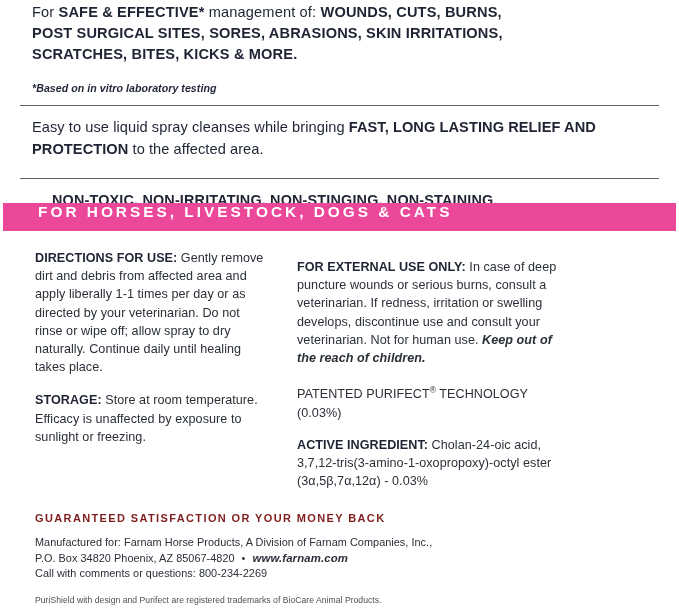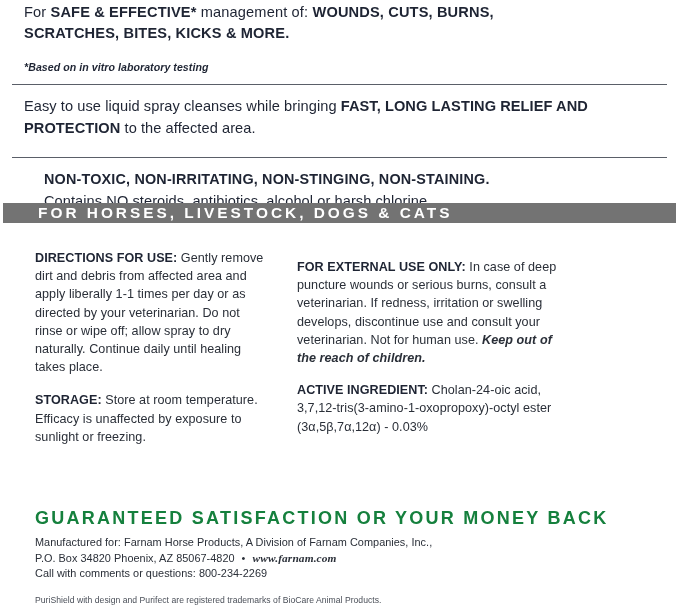--- a/index.html
+++ b/index.html
@@ -3,21 +3,21 @@
 <meta charset="utf-8">
 <style>
   * { margin:0; padding:0; box-sizing:border-box; }
   html, body {
     width:679px; height:611px;
     background:#ffffff;
     font-family:"Liberation Sans", sans-serif;
     color:#1e2433;
     overflow:hidden;
   }
-  .page { position:relative; width:679px; height:611px; padding:0 24px; }
+  .page { position:relative; width:679px; height:611px; padding:0 32px; }
 
   
   .claim-block { padding-top:2px; }
   .claim-line {
     font-size:14.6px;
     font-weight:400;
     letter-spacing:0.01em;
     line-height:21px;
     color:#1e2433;
   }
@@ -60,24 +60,24 @@
     font-size:14.6px;
     line-height:22px;
     letter-spacing:0.005em;
   }
 
   
   .banner {
     position:absolute;
     left:3px; right:3px;
     top:203px;
-    height:20px;
-    background:#737373;
+    height:28px;
+    background:#ec4899;
     display:flex;
-    align-items:center;
+    align-items:flex-start;
   }
   .banner-text {
     color:#ffffff;
     font-size:15.4px;
     font-weight:700;
     letter-spacing:0.195em;
     padding-left:35px;
     white-space:nowrap;
   }
 
@@ -99,35 +99,35 @@
   }
   .body-p + .body-p { margin-top:15px; }
   .body-p .lbl { font-weight:700; color:#1e2433;text-align:center; }
   .body-p i { font-style:italic; font-weight:700; }
   .body-p .reg { font-size:8.5px; vertical-align:super; }
   .col-right .body-p + .body-p { margin-top:14px; }
 
   
   .footer { position:absolute; left:35px; top:508px; width:610px; }
   .guarantee {
-    font-size:18px;
+    font-size:11px;
     font-weight:700;
     letter-spacing:0.125em;
-    color:#15803d;
+    color:#7f1d1d;
     line-height:20px;
   }
   .mfr {
     margin-top:7px;
     font-size:10.9px;
     line-height:15.6px;
     color:#2a2f38;
     letter-spacing:0.003em;
   }
   .mfr .url {
-    font-family:Liberation Serif, serif;
+    font-family:Liberation Sans, sans-serif;
     font-style:italic;
     font-weight:700;
     font-size:11.4px;
     letter-spacing:0.01em;
   }
   .mfr .dot { padding:0 7px; }
   .fine {
     margin-top:12px;
     font-size:8.6px;
     line-height:12.4px;
@@ -135,20 +135,21 @@
     letter-spacing:0.004em;
   }
 </style>
 </head>
 <body>
 
 <div class="page">
 
   <div class="claim-block">
     <div class="claim-line"><span>For </span><b>SAFE &amp; EFFECTIVE*</b><span> management of: </span><b>WOUNDS, CUTS, BURNS,</b></div>
+    <div class="claim-line"><b>POST SURGICAL SITES, SORES, ABRASIONS, SKIN IRRITATIONS,</b></div>
     <div class="claim-line"><b>SCRATCHES, BITES, KICKS &amp; MORE.</b></div>
     <div class="claim-note">*Based on in vitro laboratory testing</div>
   </div>
 
   <hr class="rule r1">
 
   <div class="sec-easy">
     <div class="para"><span>Easy to use liquid spray cleanses while bringing </span><b>FAST, LONG LASTING RELIEF AND PROTECTION</b><span> to the affected area.</span></div>
   </div>
 
@@ -165,20 +166,21 @@
 
   <div class="cols">
 
     <div class="col-left">
       <div class="body-p"><span class="lbl">DIRECTIONS FOR USE:</span><span> Gently remove dirt and debris from affected area and apply liberally 1-1 times per day or as directed by your veterinarian. Do not rinse or wipe off; allow spray to dry naturally. Continue daily until healing takes place.</span></div>
       <div class="body-p"><span class="lbl">STORAGE:</span><span> Store at room temperature. Efficacy is unaffected by exposure to sunlight or freezing.</span></div>
     </div>
 
     <div class="col-right">
       <div class="body-p"><span class="lbl">FOR EXTERNAL USE ONLY:</span><span> In case of deep puncture wounds or serious burns, consult a veterinarian. If redness, irritation or swelling develops, discontinue use and consult your veterinarian. Not for human use. </span><i>Keep out of the reach of children.</i></div>
+      <div class="body-p"><span>PATENTED PURIFECT</span><span class="reg">®</span><span> TECHNOLOGY (0.03%)</span></div>
       <div class="body-p"><span class="lbl">ACTIVE INGREDIENT:</span><span> Cholan-24-oic acid, 3,7,12-tris(3-amino-1-oxopropoxy)-octyl ester (3α,5β,7α,12α) - 0.03%</span></div>
     </div>
 
   </div>
 
   <div class="footer">
     <div class="guarantee">GUARANTEED SATISFACTION OR YOUR MONEY BACK</div>
     <div class="mfr">
       <div>Manufactured for: Farnam Horse Products, A Division of Farnam Companies, Inc.,</div>
       <div><span>P.O. Box 34820 Phoenix, AZ 85067-4820</span><span class="dot">•</span><span class="url">www.farnam.com</span></div>

